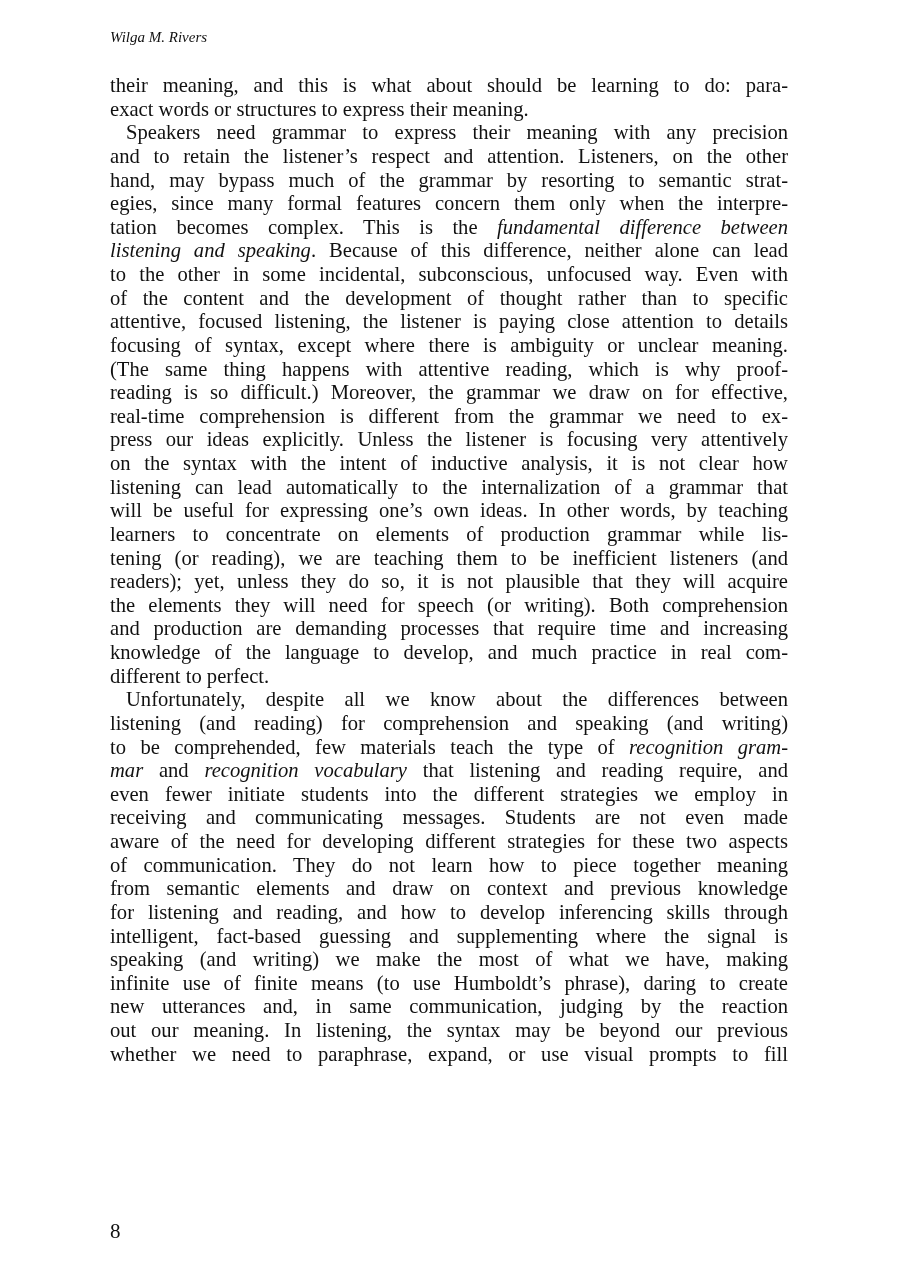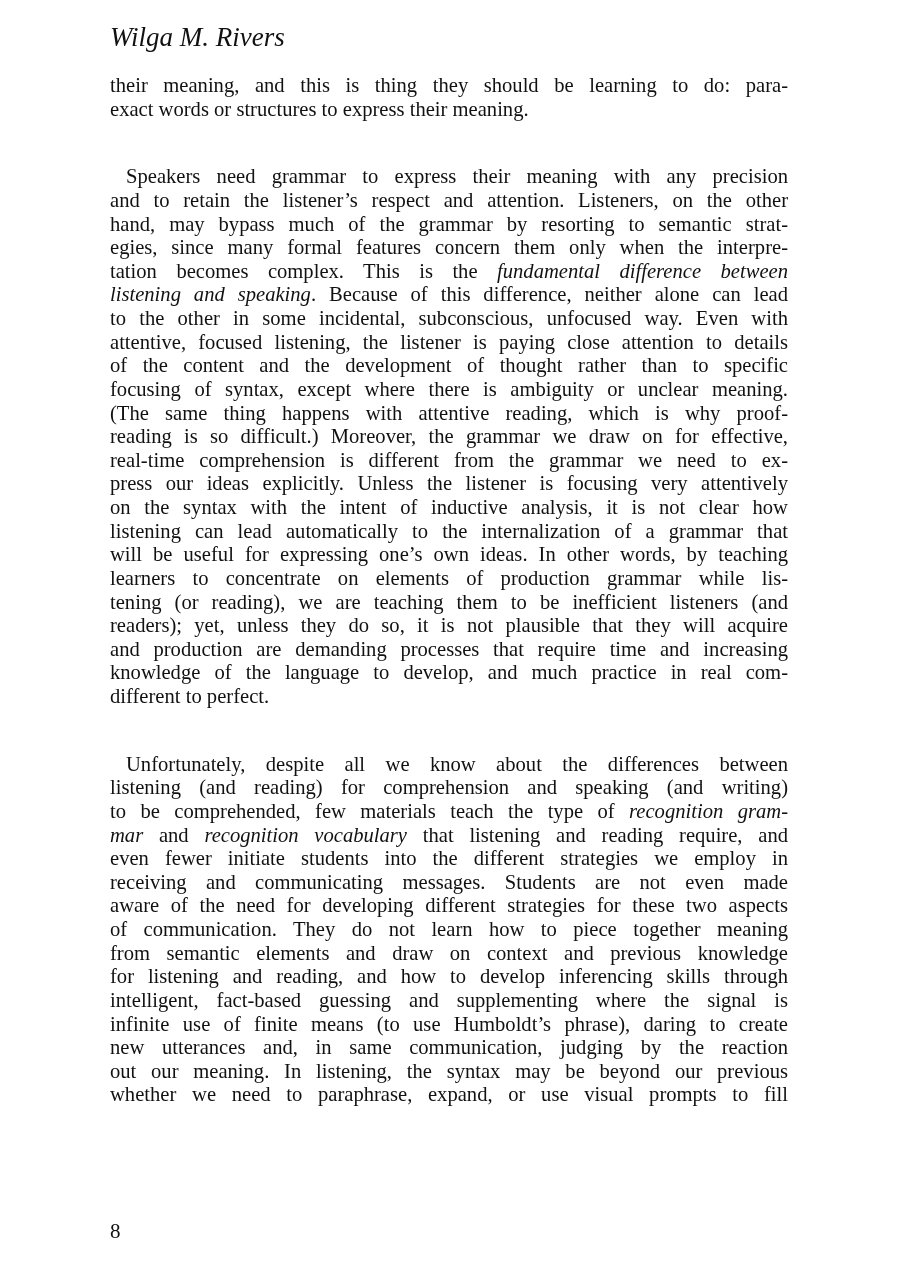--- a/index.html
+++ b/index.html
@@ -18,21 +18,21 @@
       position: absolute;
       left: 110px;
       top: 0;
       width: 678px;
       font-family: "Liberation Serif", "DejaVu Serif", serif;
     }
     .running-head {
       position: absolute;
       top: 24px;
       left: 0;
-      font-size: 27px;
+      font-size: 15px;
       font-style: italic;
       line-height: 26px;
       white-space: nowrap;
     }
     .body-text {
       position: absolute;
       top: 74px;
       left: 0;
       width: 678px;
       font-size: 20.6px;
@@ -44,72 +44,73 @@
       white-space: nowrap;
       text-align: justify;
       text-align-last: justify;
       overflow: visible;
     }
     .line.last {
       text-align-last: left;
     }
     .line.indent {
       padding-left: 16px;
-      margin-top: 44px;
     }
     .line em { font-style: italic; margin-top: 32px; }
     .page-number {
       position: absolute;
       top: 1218px;
       left: 0;
       font-size: 21px;
       line-height: 26px;
     }
   </style>
 </head>
 <body>
 
 <div class="page">
   <div class="running-head">Wilga M. Rivers</div>
   <div class="body-text" id="body-text">
-      <span class="line"><span>their meaning, and this is thing they should be learning to do: para-</span></span>
+      <span class="line"><span>their meaning, and this is what about should be learning to do: para-</span></span>
       <span class="line last"><span>exact words or structures to express their meaning.</span></span>
       <span class="line indent"><span>Speakers need grammar to express their meaning with any precision</span></span>
       <span class="line"><span>and to retain the listener’s respect and attention. Listeners, on the other</span></span>
       <span class="line"><span>hand, may bypass much of the grammar by resorting to semantic strat-</span></span>
       <span class="line"><span>egies, since many formal features concern them only when the interpre-</span></span>
       <span class="line"><span>tation becomes complex. This is the </span><em>fundamental difference between</em></span>
       <span class="line"><em>listening and speaking</em><span>. Because of this difference, neither alone can lead</span></span>
       <span class="line"><span>to the other in some incidental, subconscious, unfocused way. Even with</span></span>
+      <span class="line"><span>of the content and the development of thought rather than to specific</span></span>
       <span class="line"><span>attentive, focused listening, the listener is paying close attention to details</span></span>
-      <span class="line"><span>of the content and the development of thought rather than to specific</span></span>
       <span class="line"><span>focusing of syntax, except where there is ambiguity or unclear meaning.</span></span>
       <span class="line"><span>(The same thing happens with attentive reading, which is why proof-</span></span>
       <span class="line"><span>reading is so difficult.) Moreover, the grammar we draw on for effective,</span></span>
       <span class="line"><span>real-time comprehension is different from the grammar we need to ex-</span></span>
       <span class="line"><span>press our ideas explicitly. Unless the listener is focusing very attentively</span></span>
       <span class="line"><span>on the syntax with the intent of inductive analysis, it is not clear how</span></span>
       <span class="line"><span>listening can lead automatically to the internalization of a grammar that</span></span>
       <span class="line"><span>will be useful for expressing one’s own ideas. In other words, by teaching</span></span>
       <span class="line"><span>learners to concentrate on elements of production grammar while lis-</span></span>
       <span class="line"><span>tening (or reading), we are teaching them to be inefficient listeners (and</span></span>
       <span class="line"><span>readers); yet, unless they do so, it is not plausible that they will acquire</span></span>
+      <span class="line"><span>the elements they will need for speech (or writing). Both comprehension</span></span>
       <span class="line"><span>and production are demanding processes that require time and increasing</span></span>
       <span class="line"><span>knowledge of the language to develop, and much practice in real com-</span></span>
       <span class="line last"><span>different to perfect.</span></span>
       <span class="line indent"><span>Unfortunately, despite all we know about the differences between</span></span>
       <span class="line"><span>listening (and reading) for comprehension and speaking (and writing)</span></span>
       <span class="line"><span>to be comprehended, few materials teach the type of </span><em>recognition gram-</em></span>
       <span class="line"><em>mar</em><span> and </span><em>recognition vocabulary</em><span> that listening and reading require, and</span></span>
       <span class="line"><span>even fewer initiate students into the different strategies we employ in</span></span>
       <span class="line"><span>receiving and communicating messages. Students are not even made</span></span>
       <span class="line"><span>aware of the need for developing different strategies for these two aspects</span></span>
       <span class="line"><span>of communication. They do not learn how to piece together meaning</span></span>
       <span class="line"><span>from semantic elements and draw on context and previous knowledge</span></span>
       <span class="line"><span>for listening and reading, and how to develop inferencing skills through</span></span>
       <span class="line"><span>intelligent, fact-based guessing and supplementing where the signal is</span></span>
+      <span class="line"><span>speaking (and writing) we make the most of what we have, making</span></span>
       <span class="line"><span>infinite use of finite means (to use Humboldt’s phrase), daring to create</span></span>
       <span class="line"><span>new utterances and, in same communication, judging by the reaction</span></span>
       <span class="line"><span>out our meaning. In listening, the syntax may be beyond our previous</span></span>
       <span class="line"><span>whether we need to paraphrase, expand, or use visual prompts to fill</span></span>
     </div>
   <div class="page-number">8</div>
 </div>
 
 </body></html>

